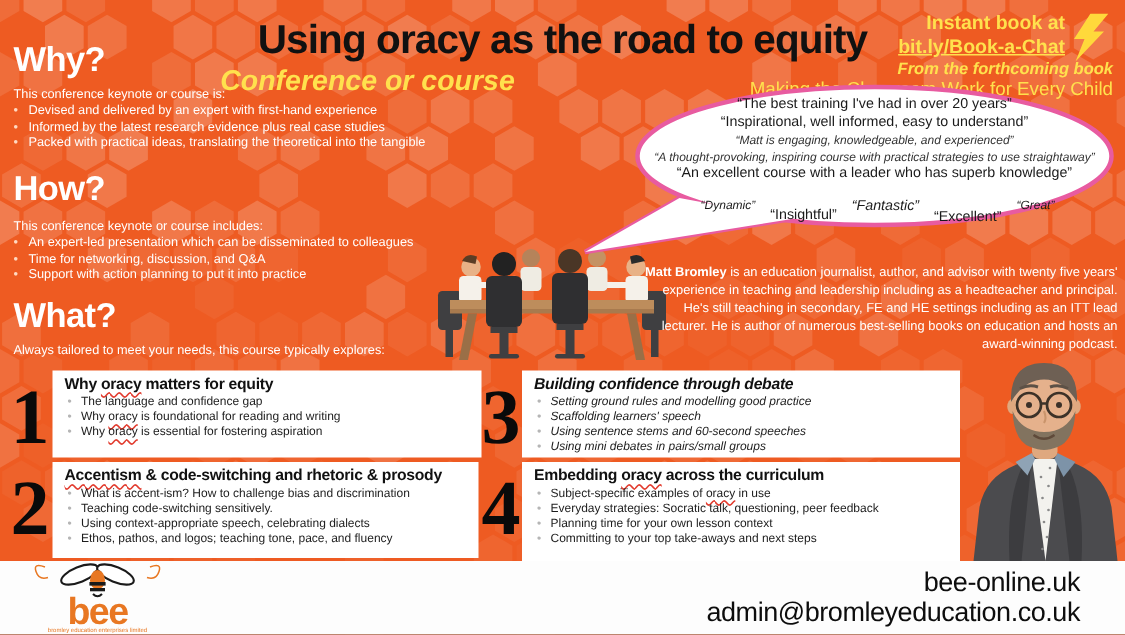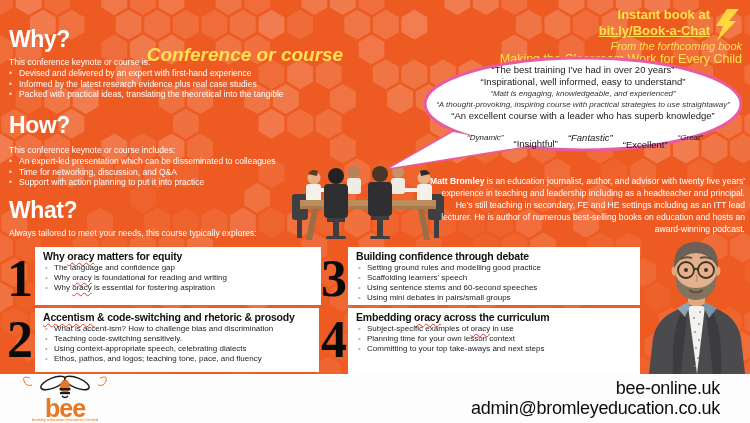--- a/index.html
+++ b/index.html
@@ -10,21 +10,21 @@
 
   
   .big-q{color:#fff;font-weight:700;font-size:23px;letter-spacing:-.4px;}
   .title{left:0;right:0;top:11px;text-align:center;color:#111;font-weight:700;font-size:27px;letter-spacing:-.6px;}
   .subtitle{left:30px;width:430px;top:44px;text-align:center;color:#ffe14d;font-style:italic;font-weight:700;font-size:19px;}
 
   
   .booking{right:40px;top:7px;text-align:right;color:#ffe14d;font-size:13px;font-weight:700;line-height:16px;}
   .booking a{color:#ffe14d;text-decoration:underline;cursor:pointer;}
   .booknote{right:8px;top:40px;text-align:right;color:#ffe14d;line-height:13px;}
-  .booknote .l1{font-style:italic;font-weight:400;font-size:11px;}
+  .booknote .l1{font-style:italic;font-weight:700;font-size:11px;}
   .booknote .l2{font-size:12.5px;font-weight:400;}
 
   
   .intro{color:#fff;font-size:8.5px;font-weight:400;}
   .wlist{color:#fff;font-size:8.5px;line-height:10.5px;}
   .wb{white-space:nowrap;}
   .wb-dot{display:inline-block;width:10px;text-align:left;color:#ffd9c2;}
 
   
   .bubble-text{left:432px;top:64px;width:302px;text-align:center;color:#1a1a1a;}
@@ -380,20 +380,21 @@
       <polygon points="441.6,452.9 428.7,460.4 415.8,452.9 415.8,438.1 428.7,430.6 441.6,438.1" fill="#ffffff" opacity="0.065"></polygon>
       <polygon points="470.2,452.9 457.3,460.4 444.4,452.9 444.4,438.1 457.3,430.6 470.2,438.1" fill="#ffffff" opacity="0.053"></polygon>
       <polygon points="527.3,452.9 514.4,460.4 501.5,452.9 501.5,438.1 514.4,430.6 527.3,438.1" fill="#ffffff" opacity="0.030"></polygon>
       <polygon points="584.5,452.9 571.6,460.4 558.7,452.9 558.7,438.1 571.6,430.6 584.5,438.1" fill="#ffffff" opacity="0.029"></polygon>
       <polygon points="641.6,452.9 628.7,460.4 615.8,452.9 615.8,438.1 628.7,430.6 641.6,438.1" fill="#ffffff" opacity="0.046"></polygon>
       <polygon points="698.8,452.9 685.9,460.4 673.0,452.9 673.0,438.1 685.9,430.6 698.8,438.1" fill="#ffffff" opacity="0.074"></polygon>
       <polygon points="756.0,452.9 743.0,460.4 730.1,452.9 730.1,438.1 743.0,430.6 756.0,438.1" fill="#ffffff" opacity="0.033"></polygon>
       <polygon points="784.5,452.9 771.6,460.4 758.7,452.9 758.7,438.1 771.6,430.6 784.5,438.1" fill="#ffffff" opacity="0.023"></polygon>
     </svg>
 
+  <div class="abs title">Using oracy as the road to equity</div>
   <div class="abs subtitle">Conference or course</div>
 
   <div class="abs booking">
     <div>Instant book at</div>
     <a>bit.ly/Book-a-Chat</a>
   </div>
   <svg class="abs" style="left:713px;top:9px;" width="26" height="32" viewBox="0 0 26 32">
     <polygon points="14,0 26,0 16,12 23,12 4,32 10,17 3,17" fill="#ffd93b"></polygon>
   </svg>
   <div class="abs booknote">
@@ -486,31 +487,32 @@
       </div>
       <div class="abs num" style="left: 6px; top: 311px; width: 28px;">2</div>
       <div class="abs sbox" style="left: 35px; top: 308px; width: 284px; height: 64px;">
         <div class="stitle"><span class="sq">Accentism</span> &amp; code-switching and rhetoric &amp; prosody</div>
         <div class="sb"><span class="dot">•</span><span>What is accent-ism? How to challenge bias and discrimination</span></div>
         <div class="sb"><span class="dot">•</span><span>Teaching code-switching sensitively.</span></div>
         <div class="sb"><span class="dot">•</span><span>Using context-appropriate speech, celebrating dialects</span></div>
         <div class="sb"><span class="dot">•</span><span>Ethos, pathos, and logos; teaching tone, pace, and fluency</span></div>
       </div>
       <div class="abs num" style="left: 320px; top: 250px; width: 28px;">3</div>
-      <div class="abs sbox" style="left: 348px; top: 247px; width: 292px; height: 58px;">
+      <div class="abs sbox" style="left: 348px; top: 247px; width: 292px; height: 58px; font-style: italic;">
         <div class="stitle">Building confidence through debate</div>
         <div class="sb"><span class="dot">•</span><span>Setting ground rules and modelling good practice</span></div>
         <div class="sb"><span class="dot">•</span><span>Scaffolding learners' speech</span></div>
         <div class="sb"><span class="dot">•</span><span>Using sentence stems and 60-second speeches</span></div>
         <div class="sb"><span class="dot">•</span><span>Using mini debates in pairs/small groups</span></div>
       </div>
       <div class="abs num" style="left: 320px; top: 311px; width: 28px;">4</div>
       <div class="abs sbox" style="left: 348px; top: 308px; width: 292px; height: 76px;">
         <div class="stitle">Embedding <span class="sq">oracy</span> across the curriculum</div>
         <div class="sb"><span class="dot">•</span><span>Subject-specific examples of <span class="sq">oracy</span> in use</span></div>
+        <div class="sb"><span class="dot">•</span><span>Everyday strategies: Socratic talk, questioning, peer feedback</span></div>
         <div class="sb"><span class="dot">•</span><span>Planning time for your own lesson context</span></div>
         <div class="sb"><span class="dot">•</span><span>Committing to your top take-aways and next steps</span></div>
       </div>
     </div>
 
   <div class="abs footer"></div>
 
   <svg class="abs" style="left:643px;top:238px;" width="107" height="136" viewBox="0 0 107 136">
 
     <path d="M6,136 L10,100 Q14,80 34,72 L45,66 L62,66 L76,72 Q94,80 98,100 L102,136 Z" fill="#4b4b4e"></path>

